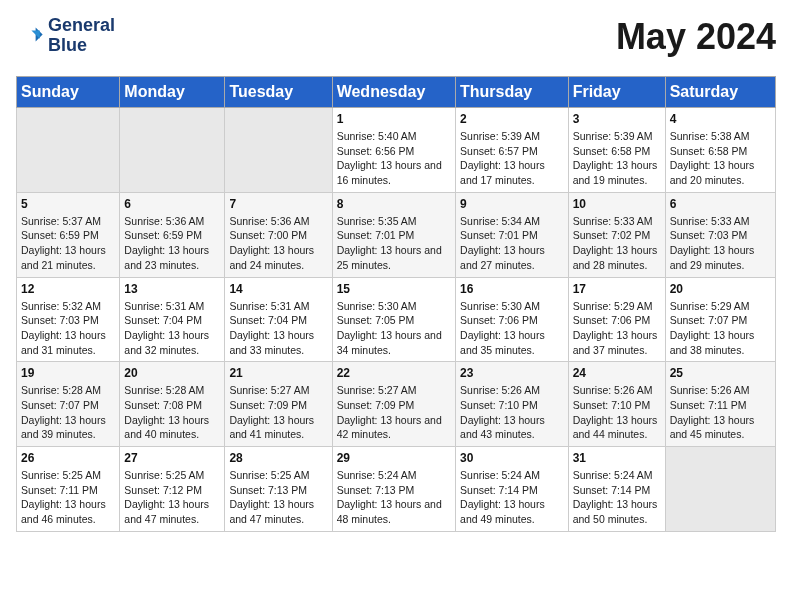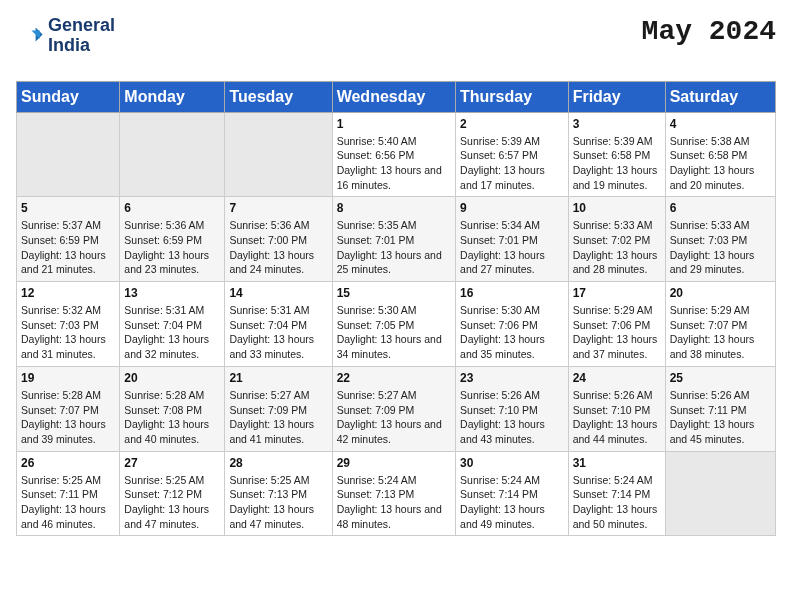--- a/index.html
+++ b/index.html
@@ -7,21 +7,21 @@
       font-family: Arial, sans-serif;
       background: #fff;
       width: 792px;
       min-height: 612px;
       padding: 16px;
     }
     .header-area {
       display: flex;
       justify-content: space-between;
       align-items: flex-start;
-      margin-bottom: 25px;
+      margin-bottom: 18px;
     }
     .logo {
       display: flex;
       align-items: center;
       gap: 4px;
     }
     .logo-text {
       font-size: 18px;
       font-weight: bold;
       color: #1a3a6e;
@@ -31,24 +31,23 @@
       display: block;
     }
     .logo-icon {
       width: 28px;
       height: 28px;
     }
     .title-area {
       text-align: right;
     }
     .main-title {
-      font-size: 28px;
+      font-size: 36px;
       font-weight: bold;
       color: #1a1a1a;
-      font-family: Liberation Mono, monospace;
     }
     .subtitle {
       font-size: 16px;
       color: #444;
     }
     table {
       width: 100%;
       border-collapse: collapse;
       font-size: 11px;
     }
@@ -91,21 +90,21 @@
 
 <div class="header-area">
   <div class="logo">
     <svg class="logo-icon" viewBox="0 0 40 40">
       <rect x="0" y="0" width="40" height="40" fill="white"></rect>
       <polygon points="28,8 38,18 28,28" fill="#1a6cb5"></polygon>
       <polygon points="22,12 34,12 34,24" fill="#2a8fd4"></polygon>
     </svg>
     <div class="logo-text">
       <span>General</span>
-      <span>India</span>
+      <span>Blue</span>
     </div>
   </div>
   <div class="title-area">
     <div class="main-title">May 2024</div>
   </div>
 </div>
 
 <table>
   <thead>
     <tr id="weekday-header">

